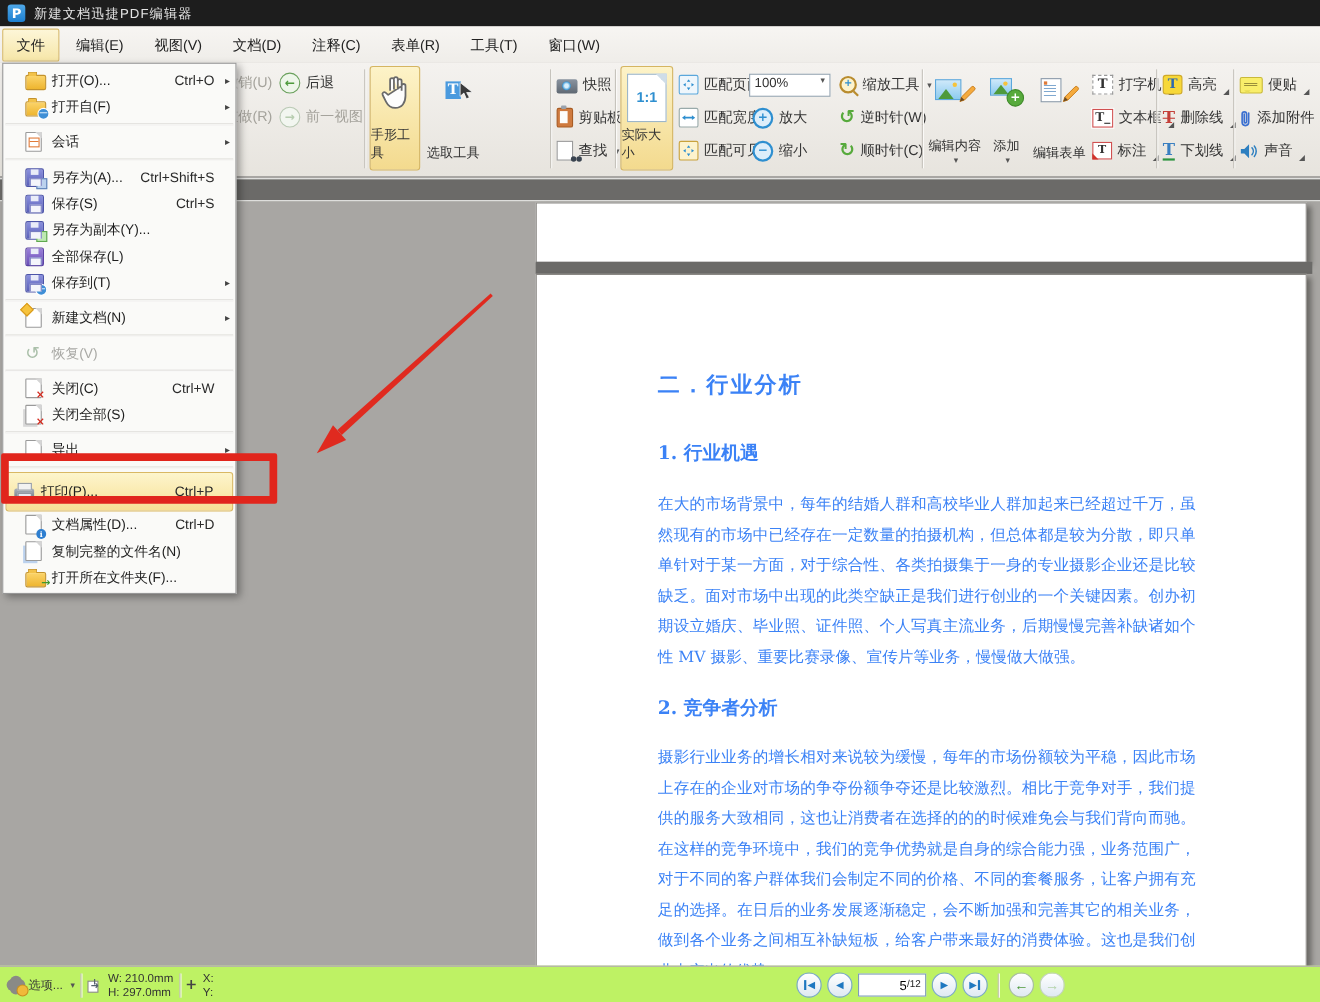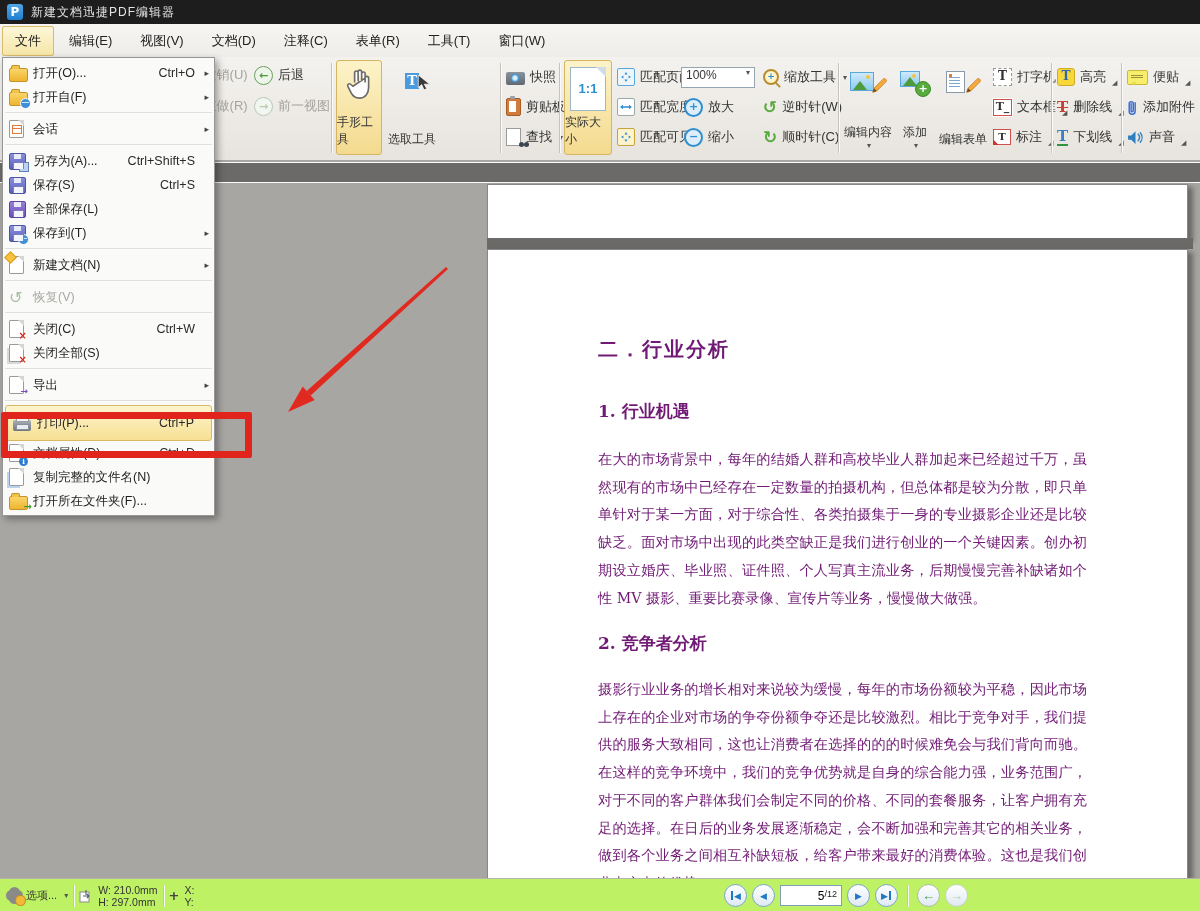--- a/index.html
+++ b/index.html
@@ -95,30 +95,30 @@
   .zoomdd{width:74px;height:21px;background:#fff;border:1px solid #96a5b2;display:flex;align-items:flex-start;font-size:12px;padding:0 4px;box-sizing:border-box;}
   .zoomdd .dd{margin-left:auto;}
 
   
   #docarea{position:absolute;left:0;top:160px;width:1200px;height:718px;background:#a8a6a3;overflow:hidden;}
   #topstrip{position:absolute;left:0;top:2px;width:1200px;height:19px;background:#6b6a68;border-top:1px solid #fbfbf9;border-bottom:1px solid #fbfbf9;}
   .page{position:absolute;left:487px;background:#fff;border:1px solid #8a8884;box-shadow:5px 3px 5px rgba(55,53,50,.55);}
   #page4{top:24px;width:699px;height:53px;}
   #pagegap{position:absolute;left:487px;top:78px;width:706px;height:11px;background:#6b6a68;}
   #page5{top:89px;width:699px;height:628px;}
-  #page5 .doctext{position:absolute;font-family:"DejaVu Serif","Liberation Serif",serif;color:#701a75;}
+  #page5 .doctext{position:absolute;font-family:"DejaVu Serif","Liberation Serif",serif;color:#3b82f6;}
   #doc-h1{left:110px;top:86px;font-size:20px;font-weight:bold;letter-spacing:2px;}
   #doc-h2a{left:110px;top:150px;font-size:17px;font-weight:bold;}
   #doc-p1{left:110px;top:196px;width:489px;font-size:14.2px;line-height:27.7px;text-align:justify;}
   #doc-h2b{left:110px;top:382px;font-size:17px;font-weight:bold;}
   #doc-p2{left:110px;top:426px;width:489px;font-size:14.2px;line-height:27.7px;text-align:justify;}
 
   
   #filemenu{position:absolute;left:2px;top:57px;width:213px;background:#fafaf8;border:1px solid #979797;box-shadow:3px 3px 7px rgba(0,0,0,.35);z-index:40;padding:3px 0 2px;box-sizing:border-box;}
-  .fmi{height:24px;display:flex;align-items:center;padding:0 5px 0 6px;font-size:12.5px;color:#1e1e1e;}
+  .fmi{height:24px;display:flex;align-items:center;padding:0 5px 0 20px;font-size:12.5px;color:#1e1e1e;}
   .fmi .mic{width:24px;display:flex;justify-content:flex-start;}
   .fmi .ml{flex:1;}
   .fmi .ms{color:#2a2a2a;margin-right:4px;}
   .fmi .sub{width:10px;text-align:right;font-size:9px;color:#444;}
   .fmi.disabled{color:#a8a8a4;}
   .fmi.hl{height:36px;background:linear-gradient(#fdf5cd,#f7e094);border:1px solid #d9b864;border-radius:3px;margin:0 2px;padding:0 3px 0 7px;box-sizing:border-box;}
   .fmsep{height:1px;background:#e0dfdb;border-bottom:1px solid #fdfdfd;margin:3px 2px;}
 
   
   #redbox{position:absolute;left:1px;top:412px;width:251px;height:46px;border:7px solid #e1251c;border-radius:2px;box-sizing:border-box;z-index:60;}
@@ -416,20 +416,30 @@
     <div class="fmi">
       <span class="mic">
           <span class="ic ic-floppy"></span>
         </span>
       <span class="ml">保存(S)</span>
         <span class="ms">Ctrl+S</span>
         <span class="sub"></span>
     </div>
     <div class="fmi">
       <span class="mic">
+          <span class="ic ic-floppy">
+            <span class="bcopy" style="background:#bee9b2;border-color:#5fa84f;"></span>
+          </span>
+        </span>
+      <span class="ml">另存为副本(Y)...</span>
+        <span class="ms"></span>
+        <span class="sub"></span>
+    </div>
+    <div class="fmi">
+      <span class="mic">
           <span class="ic ic-floppy purple"></span>
         </span>
       <span class="ml">全部保存(L)</span>
         <span class="ms"></span>
         <span class="sub"></span>
     </div>
     <div class="fmi">
       <span class="mic">
           <span class="ic ic-floppy">
             <span class="bglobe"></span>

